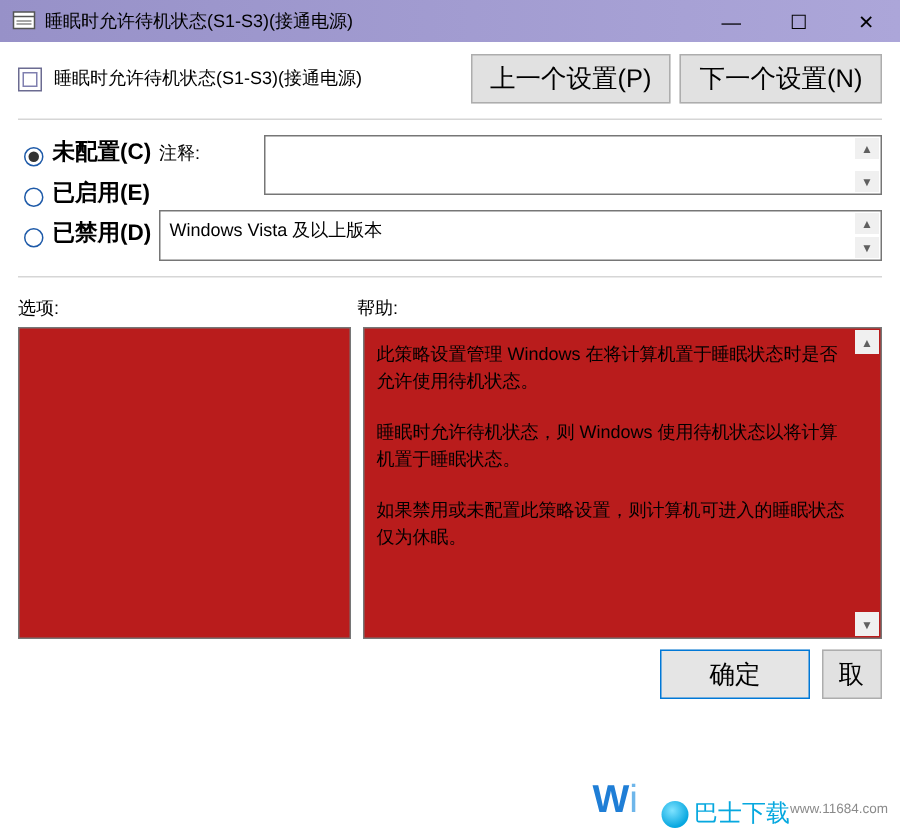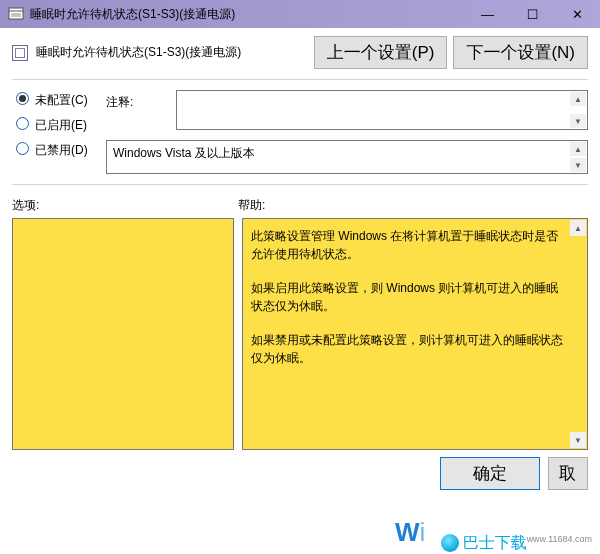--- a/index.html
+++ b/index.html
@@ -69,23 +69,24 @@
     margin: 0 12px 6px 12px;
   }
   
   .config {
     display: flex;
     padding: 4px 12px 0 16px;
   }
   .radios { width: 90px; padding-top: 2px; }
   .radio-row {
     display: flex;
-    align-items: flex-start;
+    align-items: flex-end;
     margin-bottom: 8px;
-    font-size: 12px;
+    font-size: 15px;
+    font-weight: bold;
   }
   .radio {
     width: 13px; height: 13px;
     border-radius: 50%;
     border: 1px solid #1e5aa8;
     margin-right: 6px;
     position: relative;
     background: #fff;
   }
   .radio.selected::after {
@@ -129,22 +130,22 @@
     padding: 6px 12px 0 12px;
   }
   .label-options { width: 226px; }
   .panes {
     display: flex;
     gap: 8px;
     padding: 4px 12px 0 12px;
   }
   .pane {
     border: 1px solid #767676;
-    background: #fde047;
-    height: 232px;
+    background: #b91c1c;
+    height: 208px;
     position: relative;
   }
   .pane.options { width: 222px; }
   .pane.help {
     flex: 1;
     padding: 8px 20px 8px 8px;
     overflow: hidden;
   }
   .help p { margin-bottom: 16px; line-height: 1.5; }
   .pane .scroll-up { top: 1px; }
@@ -260,21 +261,21 @@
 
 <div class="labels-row">
   <div class="label-options">选项:</div>
   <div>帮助:</div>
 </div>
 
 <div class="panes">
   <div class="pane options"></div>
   <div class="pane help">
     <p>此策略设置管理 Windows 在将计算机置于睡眠状态时是否允许使用待机状态。</p>
-    <p>如果启用此策略设置，则 Windows 则计算机可进入的睡眠状态仅为休眠。</p>
+    <p>睡眠时允许待机状态，则 Windows 使用待机状态以将计算机置于睡眠状态。</p>
     <p>如果禁用或未配置此策略设置，则计算机可进入的睡眠状态仅为休眠。</p>
     <div class="scroll-up">▲</div>
     <div class="scroll-down">▼</div>
   </div>
 </div>
 
 <div class="footer">
   <button class="btn btn-primary"><span>确定</span></button>
   <button class="btn" style="min-width:40px;width:40px;overflow:hidden;padding:4px 0 4px 10px;text-align:left"><span>取</span></button>
 </div>

